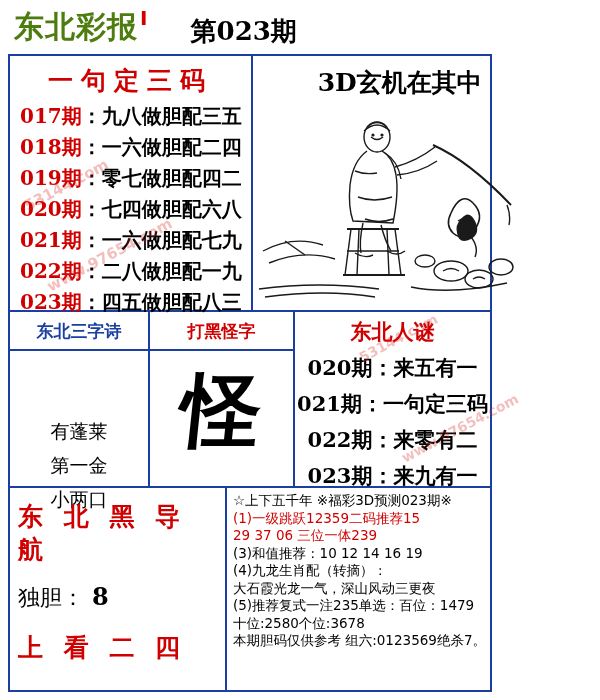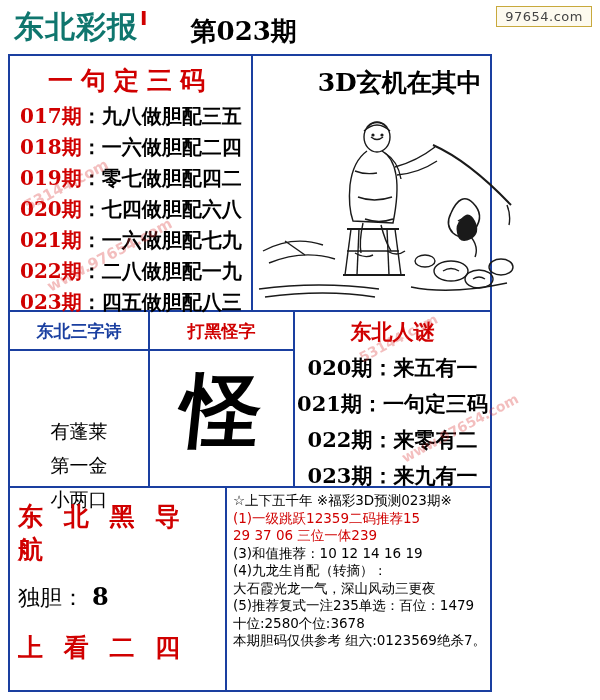--- a/index.html
+++ b/index.html
@@ -21,21 +21,21 @@
   }
   
   .header {
     position: relative;
     height: 54px;
     padding: 6px 0 0 14px;
     box-sizing: border-box;
   }
   .brand {
     display: inline-block;
-    color: #0f766e;
+    color: #4d7c0f;
     font-weight: bold;
     font-size: 30px;
     letter-spacing: 1px;
     font-family: "DejaVu Serif", "Liberation Serif", serif;
     vertical-align: middle;
   }
   .brand-sup {
     font-size: 20px;
     font-weight: bold;
     color: #d00000;
@@ -271,21 +271,20 @@
   .wm4 { left: 395px; top: 420px; transform: rotate(-28deg); font-size: 14px; }
 </style>
 </head>
 <body>
 
 <div class="page">
 
   <div class="header">
     <span class="brand">东北彩报</span><span class="brand-sup">Ⅰ</span>
     <span class="issue">第023期</span>
-    <span class="site-badge">97654.com</span>
   </div>
 
   <div class="frame">
 
     <div class="row row-top">
 
       <div class="cell codes vsep">
         <div class="codes-title">一句定三码</div>
         <div class="code-line"><span class="per">017期</span><span>：九八做胆配三五</span></div>
         <div class="code-line"><span class="per">018期</span><span>：一六做胆配二四</span></div>

